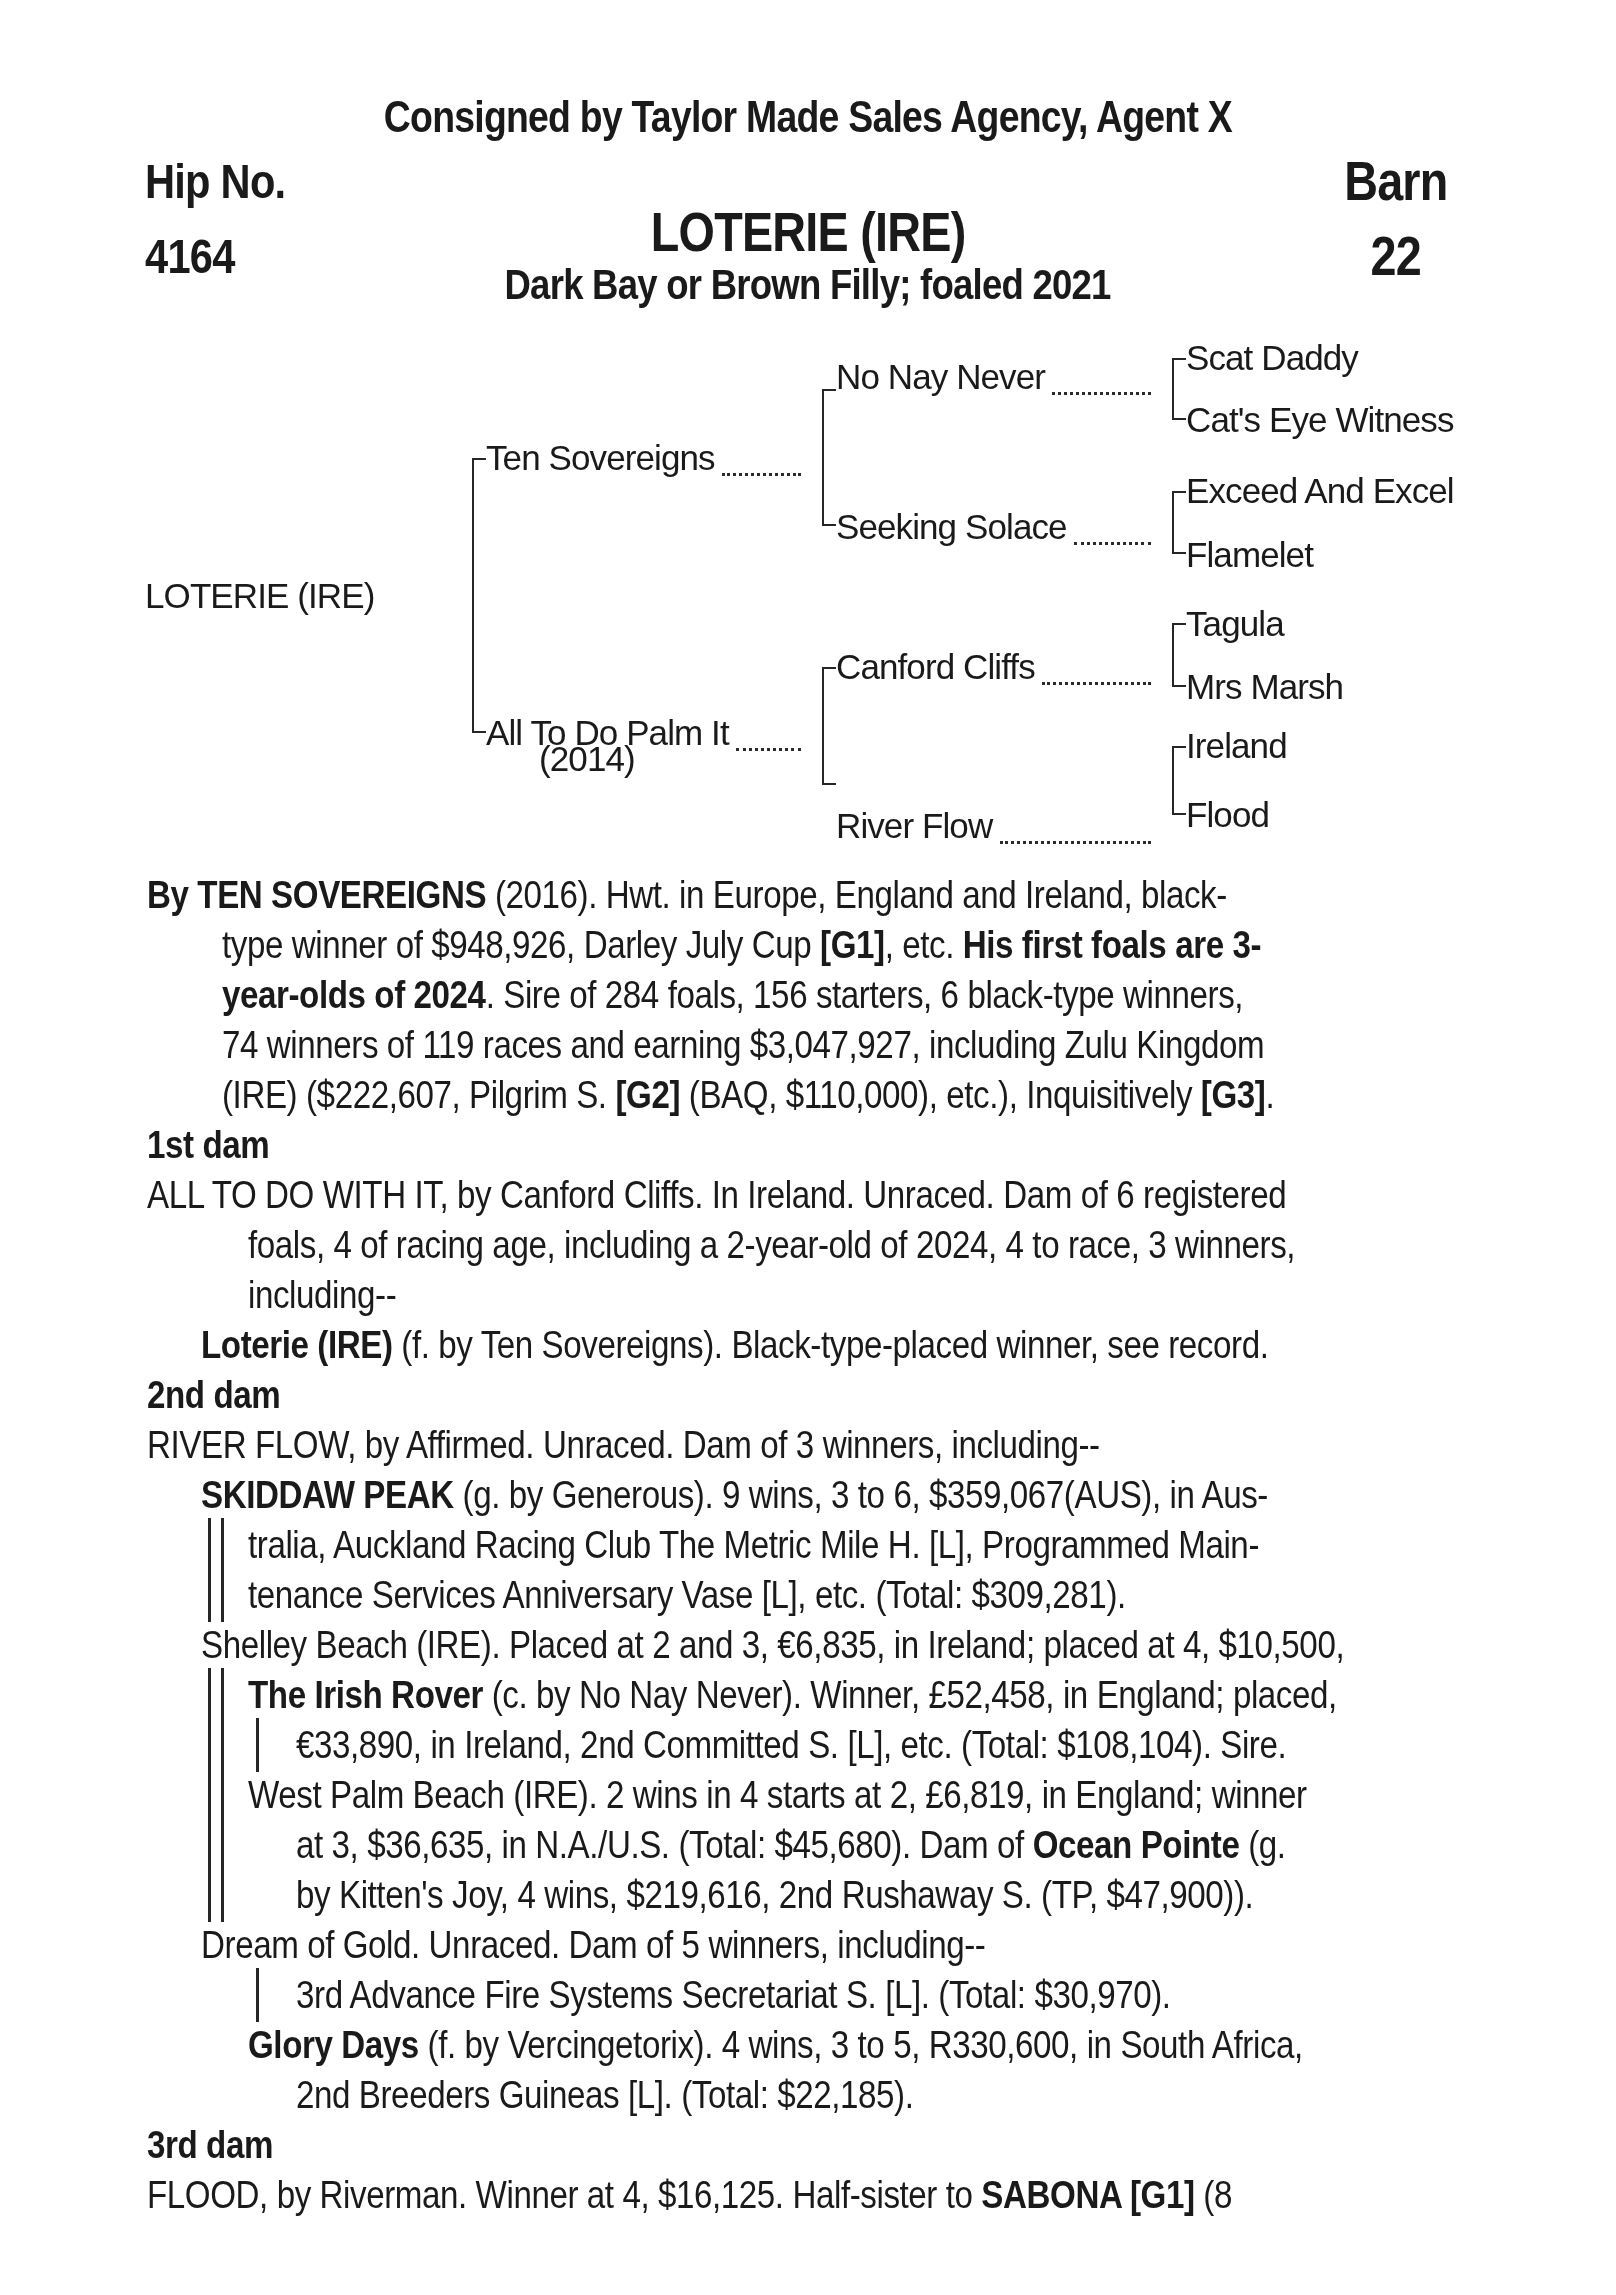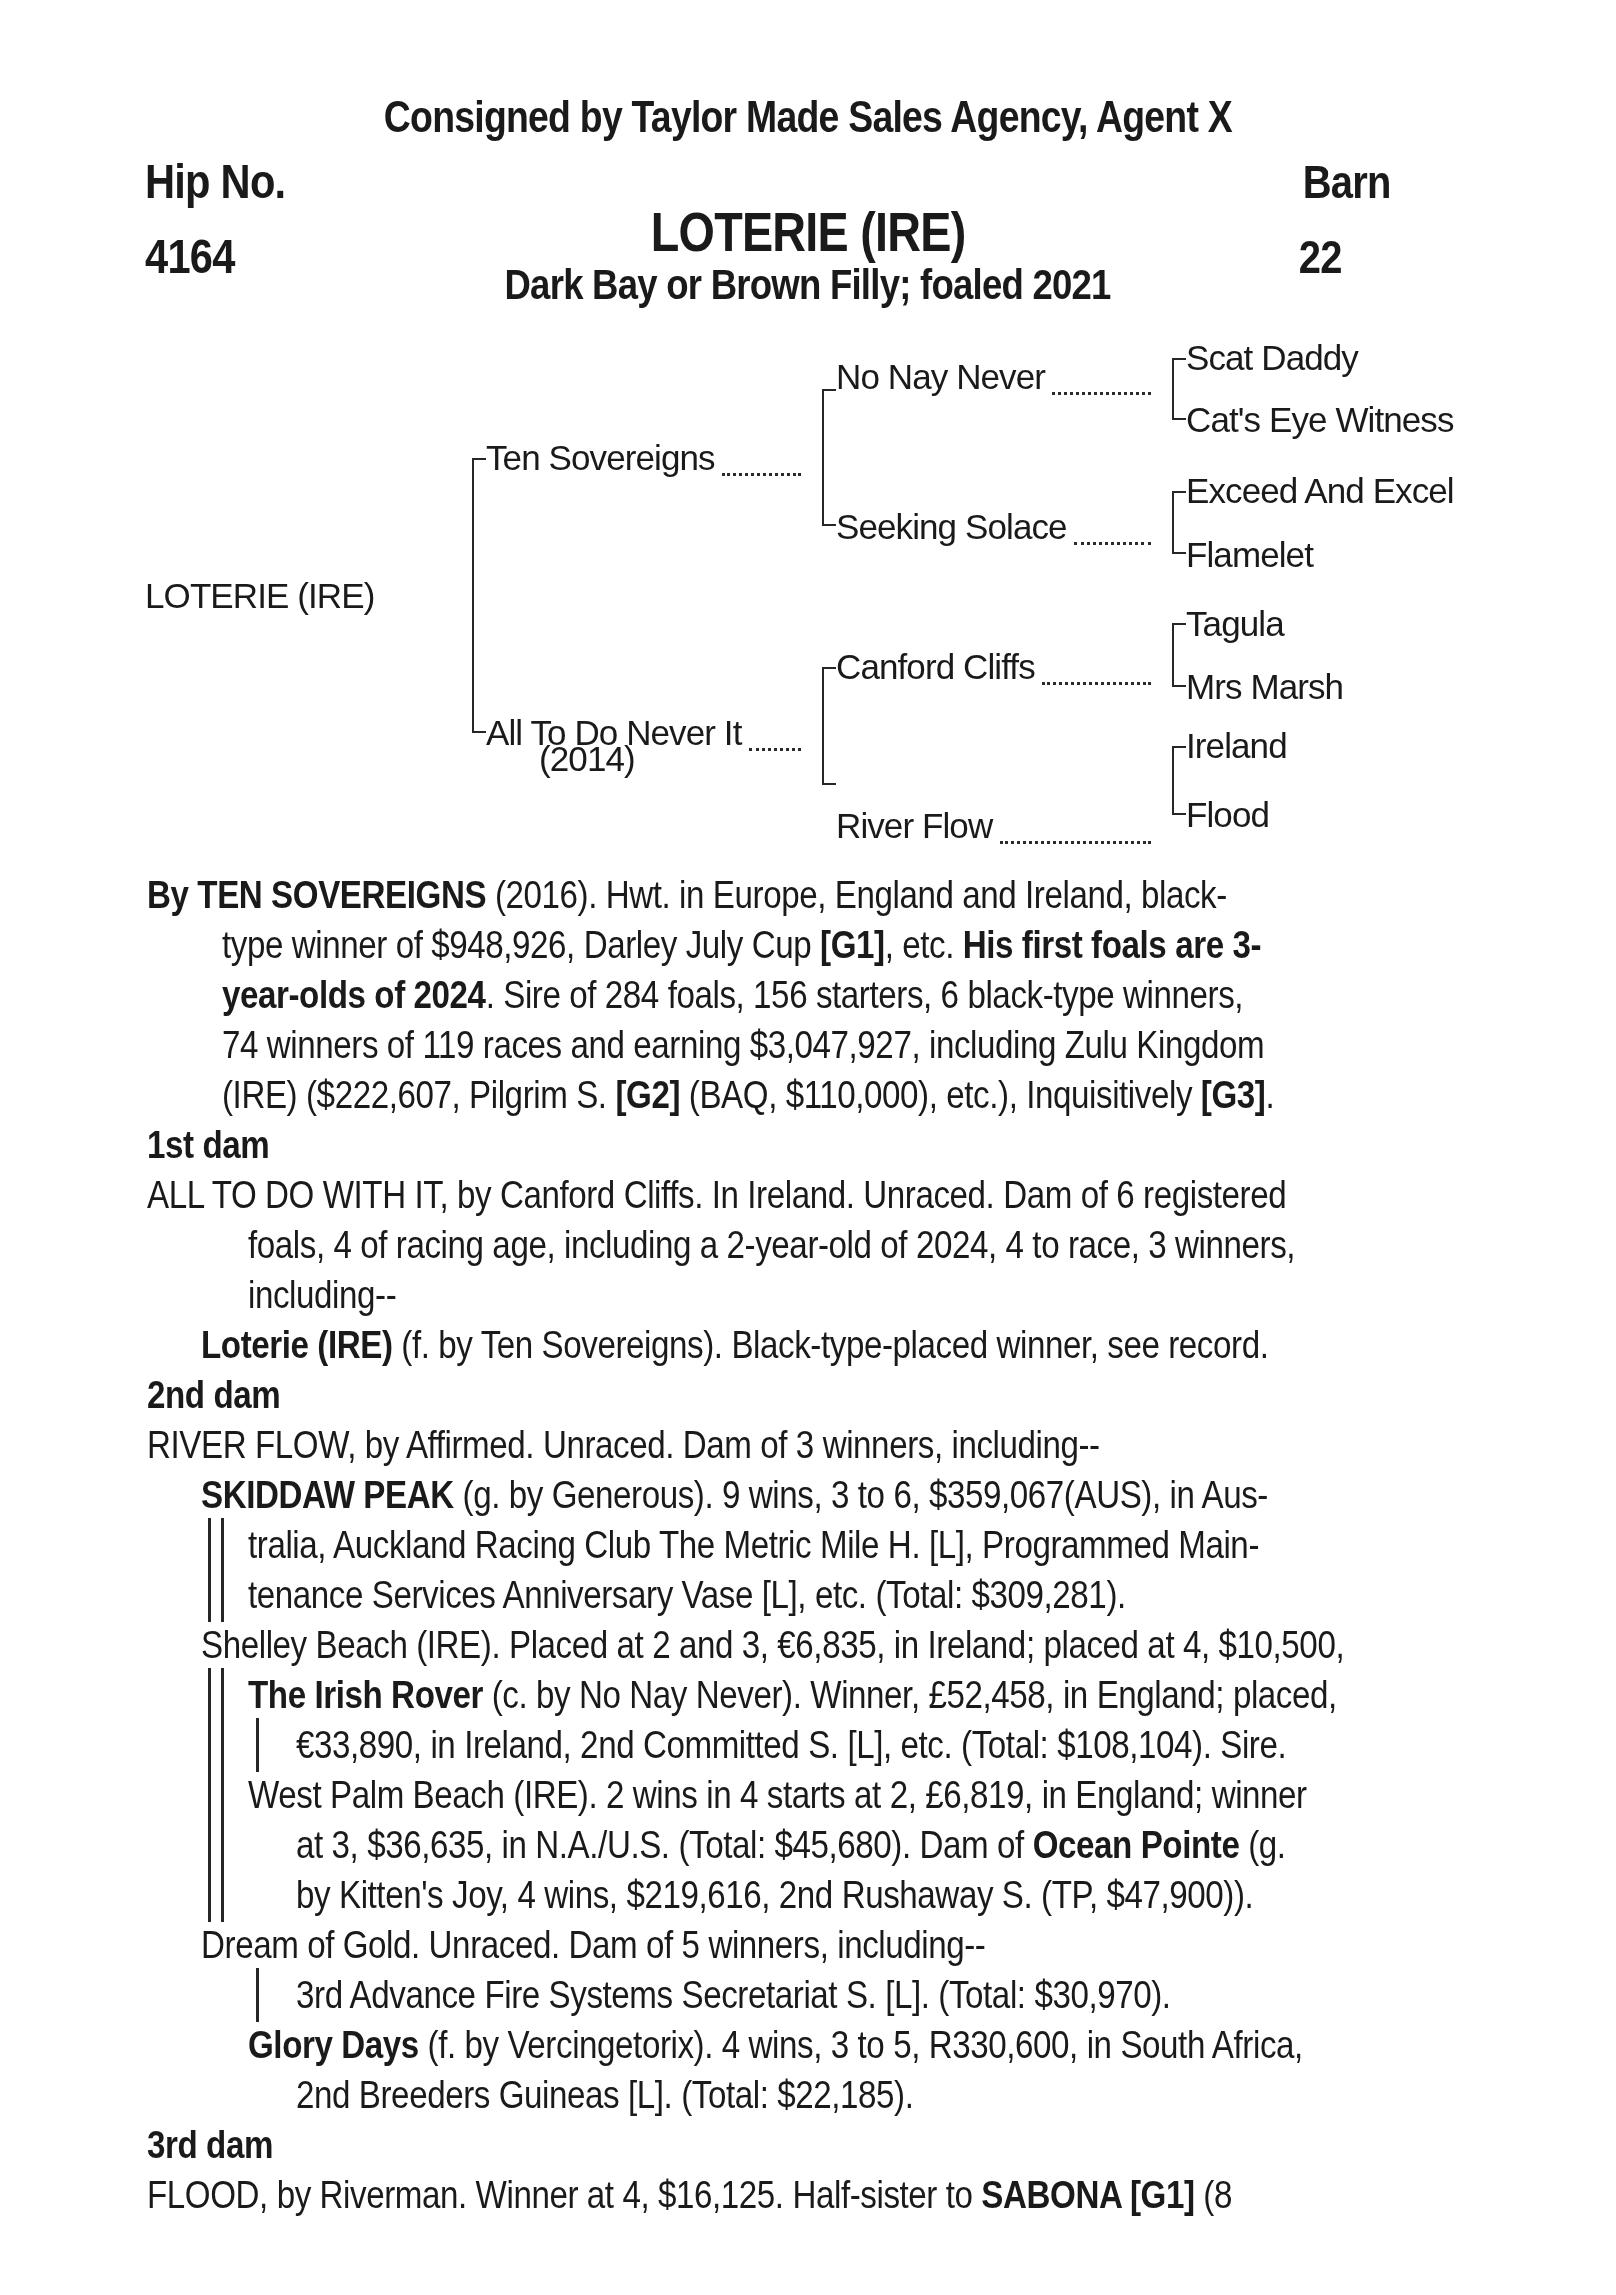--- a/index.html
+++ b/index.html
@@ -11,22 +11,22 @@
     color:#1a1a1a;
     overflow:hidden;
   }
   .cond{display:inline-block;transform:scaleX(0.85);transform-origin:50% 50%;white-space:nowrap;}
 
   
   .consigned{position:absolute;top:92px;left:0;width:100%;text-align:center;
     font-size:44px;font-weight:bold;letter-spacing:-0.9px;}
   .hipblock{position:absolute;left:145px;top:156px;font-size:49px;font-weight:bold;letter-spacing:-0.9px;line-height:51px;}
   .hipblock .num{margin-top:24px;}
-  .barnblock{position:absolute;left:1295px;top:156px;width:202px;text-align:left;
-    font-size:47px;font-weight:bold;letter-spacing:-0.9px;line-height:51px;}
+  .barnblock{position:absolute;left:1295px;top:156px;width:202px;text-align:center;
+    font-size:55px;font-weight:bold;letter-spacing:-0.9px;line-height:51px;}
   .barnblock .num{margin-top:24px;}
   .horsename{position:absolute;top:200px;left:0;width:100%;text-align:center;
     font-size:55px;font-weight:bold;letter-spacing:-0.9px;}
   .horsedesc{position:absolute;top:260px;left:0;width:100%;text-align:center;
     font-size:43px;font-weight:bold;letter-spacing:-0.9px;}
 
   
   .tree{position:absolute;left:0;top:0;width:100%;height:872px;}
   .tnode{position:absolute;height:50px;font-size:35px;letter-spacing:-0.9px;
     display:flex;align-items:center;white-space:nowrap;}
@@ -79,21 +79,21 @@
     <div class="bracket" style="left:1172px;top:746px;height:69px;"></div>
 
   <div class="tnode" style="left: 145px; top: 571px;">
         <span>LOTERIE (IRE)</span>
       </div>
       <div class="tnode" style="left: 486px; top: 433px; width: 336px;">
         <span>Ten Sovereigns</span>
         <span class="leader"></span>
       </div>
       <div class="tnode" style="left: 486px; top: 708px; width: 336px;">
-        <span>All To Do Never It</span>
+        <span>All To Do Palm It</span>
         <span class="leader"></span>
       </div>
       <div class="tnode" style="left: 539px; top: 734px;">
         <span>(2014)</span>
       </div>
       <div class="tnode" style="left: 836px; top: 352px; width: 336px;">
         <span>No Nay Never</span>
         <span class="leader"></span>
       </div>
       <div class="tnode" style="left: 836px; top: 502px; width: 336px;">

